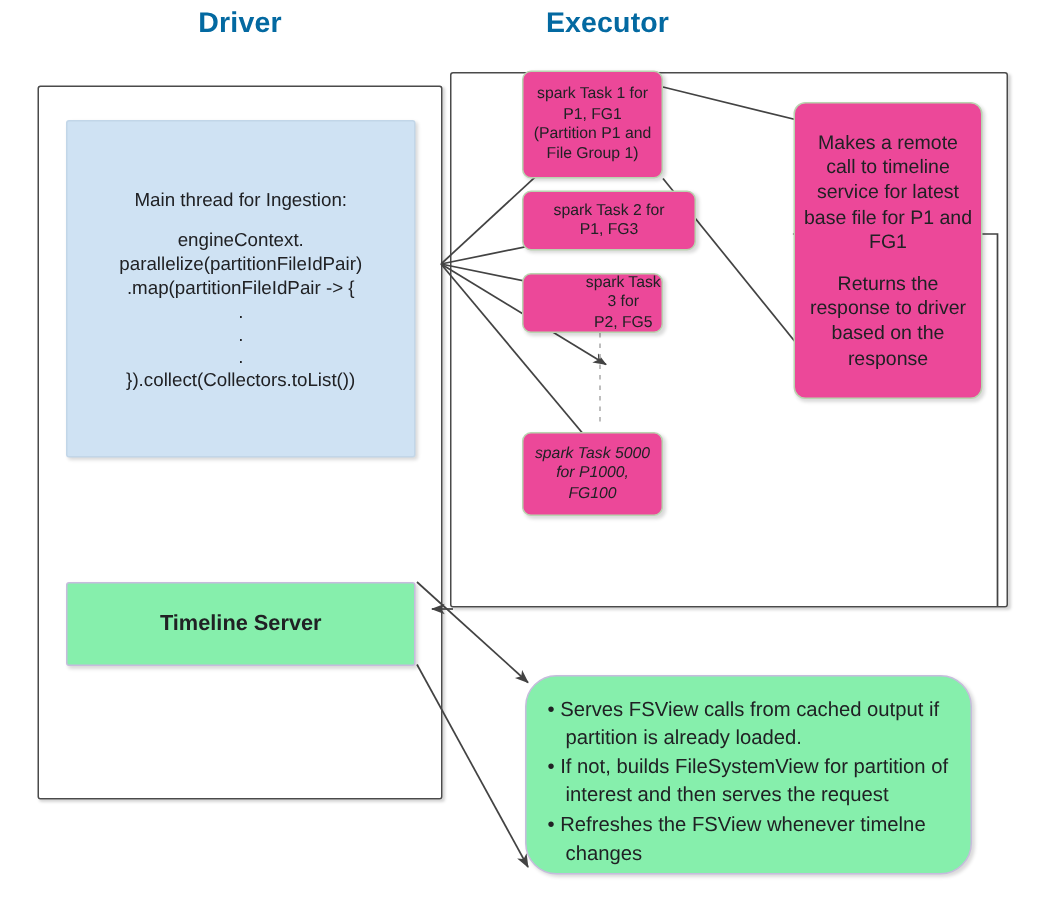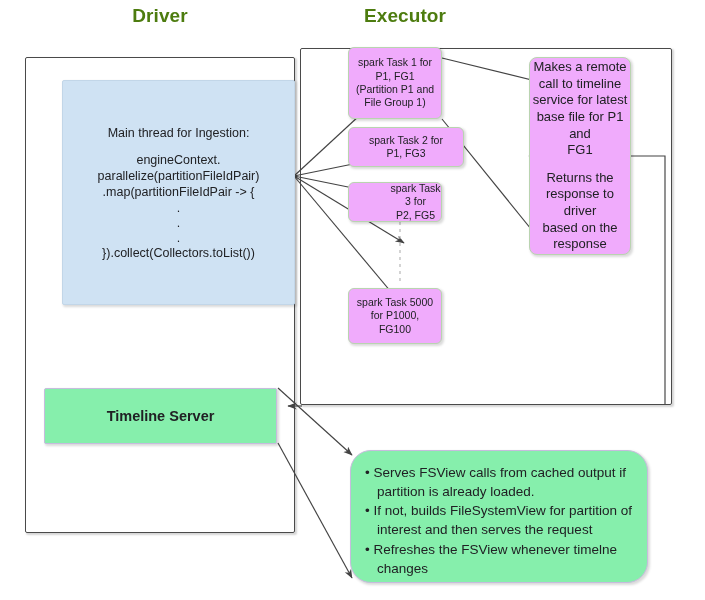--- a/index.html
+++ b/index.html
@@ -32,41 +32,41 @@
     align-items: center;
     justify-content: center;
     text-align: center;
     color: #202124;
     line-height: 1.28;
   }
   .swim-title {
     position: absolute;
     font-size: 19px;
     font-weight: bold;
-    color: #4d7c0f;
+    color: #0369a1;
     text-align: center;
     letter-spacing: 0.1px;
   }
   .container-box {
     position: absolute;
     box-sizing: border-box;
     border: 1.6px solid #4a4a4a;
     border-radius: 2px;
     background: transparent;
     box-shadow: 1.5px 1.5px 2px rgba(0,0,0,0.17);
   }
   .blue-box {
     background: #cfe2f3;
     border: 1px solid #c2d6e8;
     border-radius: 2px;
     font-size: 12.5px;
     box-shadow: 1.5px 1.5px 2.5px rgba(0,0,0,0.15);
   }
   .green-box {
-    background: #f0abfc;
+    background: #ec4899;
     border: 1px solid #b9d4b0;
     border-radius: 6px;
     font-size: 10.5px;
     box-shadow: 1.5px 1.5px 2.5px rgba(0,0,0,0.15);
   }
   .green-box.big {
     font-size: 13px;
     border-radius: 8px;
   }
   .purple-box {
@@ -130,21 +130,21 @@
       <path d="M665,404 L665,156 L529,156"></path>
       <path d="M302,406 L288,406"></path>
 
       <path d="M278,388 L352,455"></path>
       <path d="M278,443 L352,578"></path>
     </g>
 
     <path d="M400,222 L400,282" stroke="#b7b7b7" stroke-width="1.2" stroke-dasharray="3 4" fill="none"></path>
   </svg>
 
-  <div class="node blue-box" style="left:44px; top:80px; width:233px; height:225px;margin-left:18px;">
+  <div class="node blue-box" style="left:44px; top:80px; width:233px; height:225px;">
     <span>Main thread for Ingestion:</span>
     <span class="gap-line"></span>
     <span class="code-line">engineContext.</span>
     <span class="code-line">parallelize(partitionFileIdPair)</span>
     <span class="code-line">.map(partitionFileIdPair -&gt; {</span>
     <span class="dot-line">.</span>
     <span class="dot-line">.</span>
     <span class="dot-line">.</span>
     <span class="code-line">}).collect(Collectors.toList())</span>
   </div>
@@ -163,27 +163,27 @@
   <div class="node green-box" style="left:348px; top:127px; width:116px; height:40px;">
     <span>spark Task 2 for</span>
     <span>P1, FG3</span>
   </div>
 
   <div class="node green-box" style="left:348px; top:182px; width:94px; height:40px;padding-left:41px;">
     <span>spark Task 3 for</span>
     <span>P2, FG5</span>
   </div>
 
-  <div class="node green-box" style="left:348px; top:288px; width:94px; height:56px;">
+  <div class="node green-box" style="left:348px; top:288px; width:94px; height:56px;font-style:italic;">
     <span>spark Task 5000</span>
     <span>for P1000,</span>
     <span>FG100</span>
   </div>
 
-  <div class="node green-box big" style="left:529px; top:57px; width:102px; height:198px;text-align:center;">
+  <div class="node green-box big" style="left:529px; top:68px; width:126px; height:198px;text-align:center;">
     <span>Makes a remote</span>
     <span>call to timeline</span>
     <span>service for latest</span>
     <span>base file for P1 and</span>
     <span>FG1</span>
     <span class="gap-line"></span>
     <span>Returns the</span>
     <span>response to driver</span>
     <span>based on the</span>
     <span>response</span>

